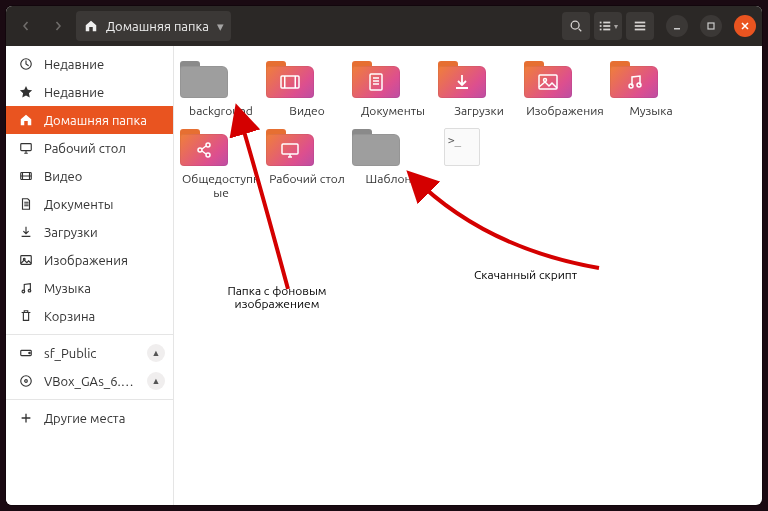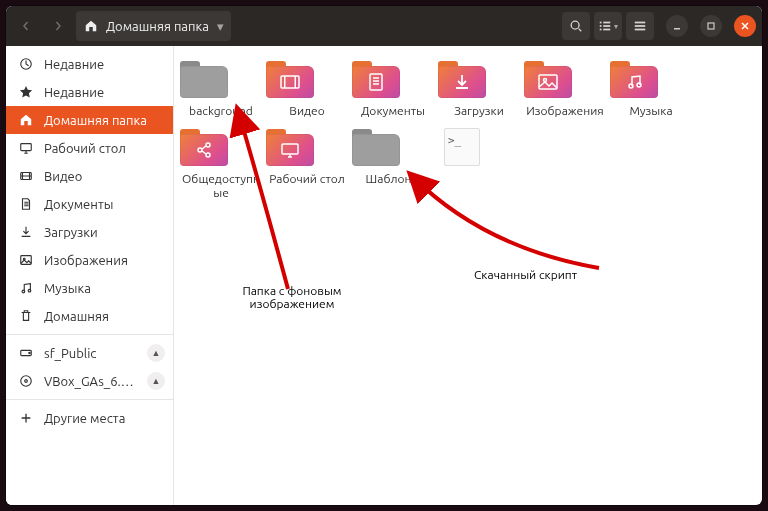--- a/index.html
+++ b/index.html
@@ -183,21 +183,21 @@
             </svg>
           </span>
           <span>Музыка</span>
         </div>
         <div class="side-item">
           <span class="ico">
             <svg width="14" height="14" viewBox="0 0 16 16" fill="none" stroke="currentColor" stroke-width="1.3">
               <path d="M3 4h10M5 4v9h6V4M6 4V2h4v2"></path>
             </svg>
           </span>
-          <span>Домашняя</span>
+          <span>Корзина</span>
         </div>
         <div class="side-divider"></div>
         <div class="side-item">
           <span class="ico">
             <svg width="14" height="14" viewBox="0 0 16 16" fill="none" stroke="currentColor" stroke-width="1.3">
               <rect x="2" y="5" width="12" height="6" rx="1"></rect>
               <circle cx="12" cy="8" r=".8" fill="currentColor"></circle>
             </svg>
           </span>
           <span>sf_Public</span>
@@ -345,21 +345,21 @@
         </div>
 
       <svg class="arrow" style="left:54px;top:55px" width="210" height="190">
         <defs>
             <marker id="ah1" markerWidth="8" markerHeight="8" refX="6" refY="4" orient="auto">
               <path d="M0 0 8 4 0 8z" fill="#d40000"></path>
             </marker>
           </defs>
         <path d="M 60 188 Q 28 70 10 10" stroke="#d40000" stroke-width="4" fill="none" marker-end="url(#ah1)"></path>
       </svg>
-      <div class="annot" style="left:43px; top:238px; width:150px; text-align:center">Папка с фоновым изображением</div>
+      <div class="annot" style="left:28px; top:238px; width:150px; text-align:center">Папка с фоновым изображением</div>
 
       <svg class="arrow" style="left:230px;top:122px" width="200" height="120">
         <defs>
             <marker id="ah2" markerWidth="8" markerHeight="8" refX="6" refY="4" orient="auto">
               <path d="M0 0 8 4 0 8z" fill="#d40000"></path>
             </marker>
           </defs>
         <path d="M 195 100 Q 80 80 8 8" stroke="#d40000" stroke-width="4" fill="none" marker-end="url(#ah2)"></path>
       </svg>
       <div class="annot" style="left:300px; top:222px;">Скачанный скрипт</div>

